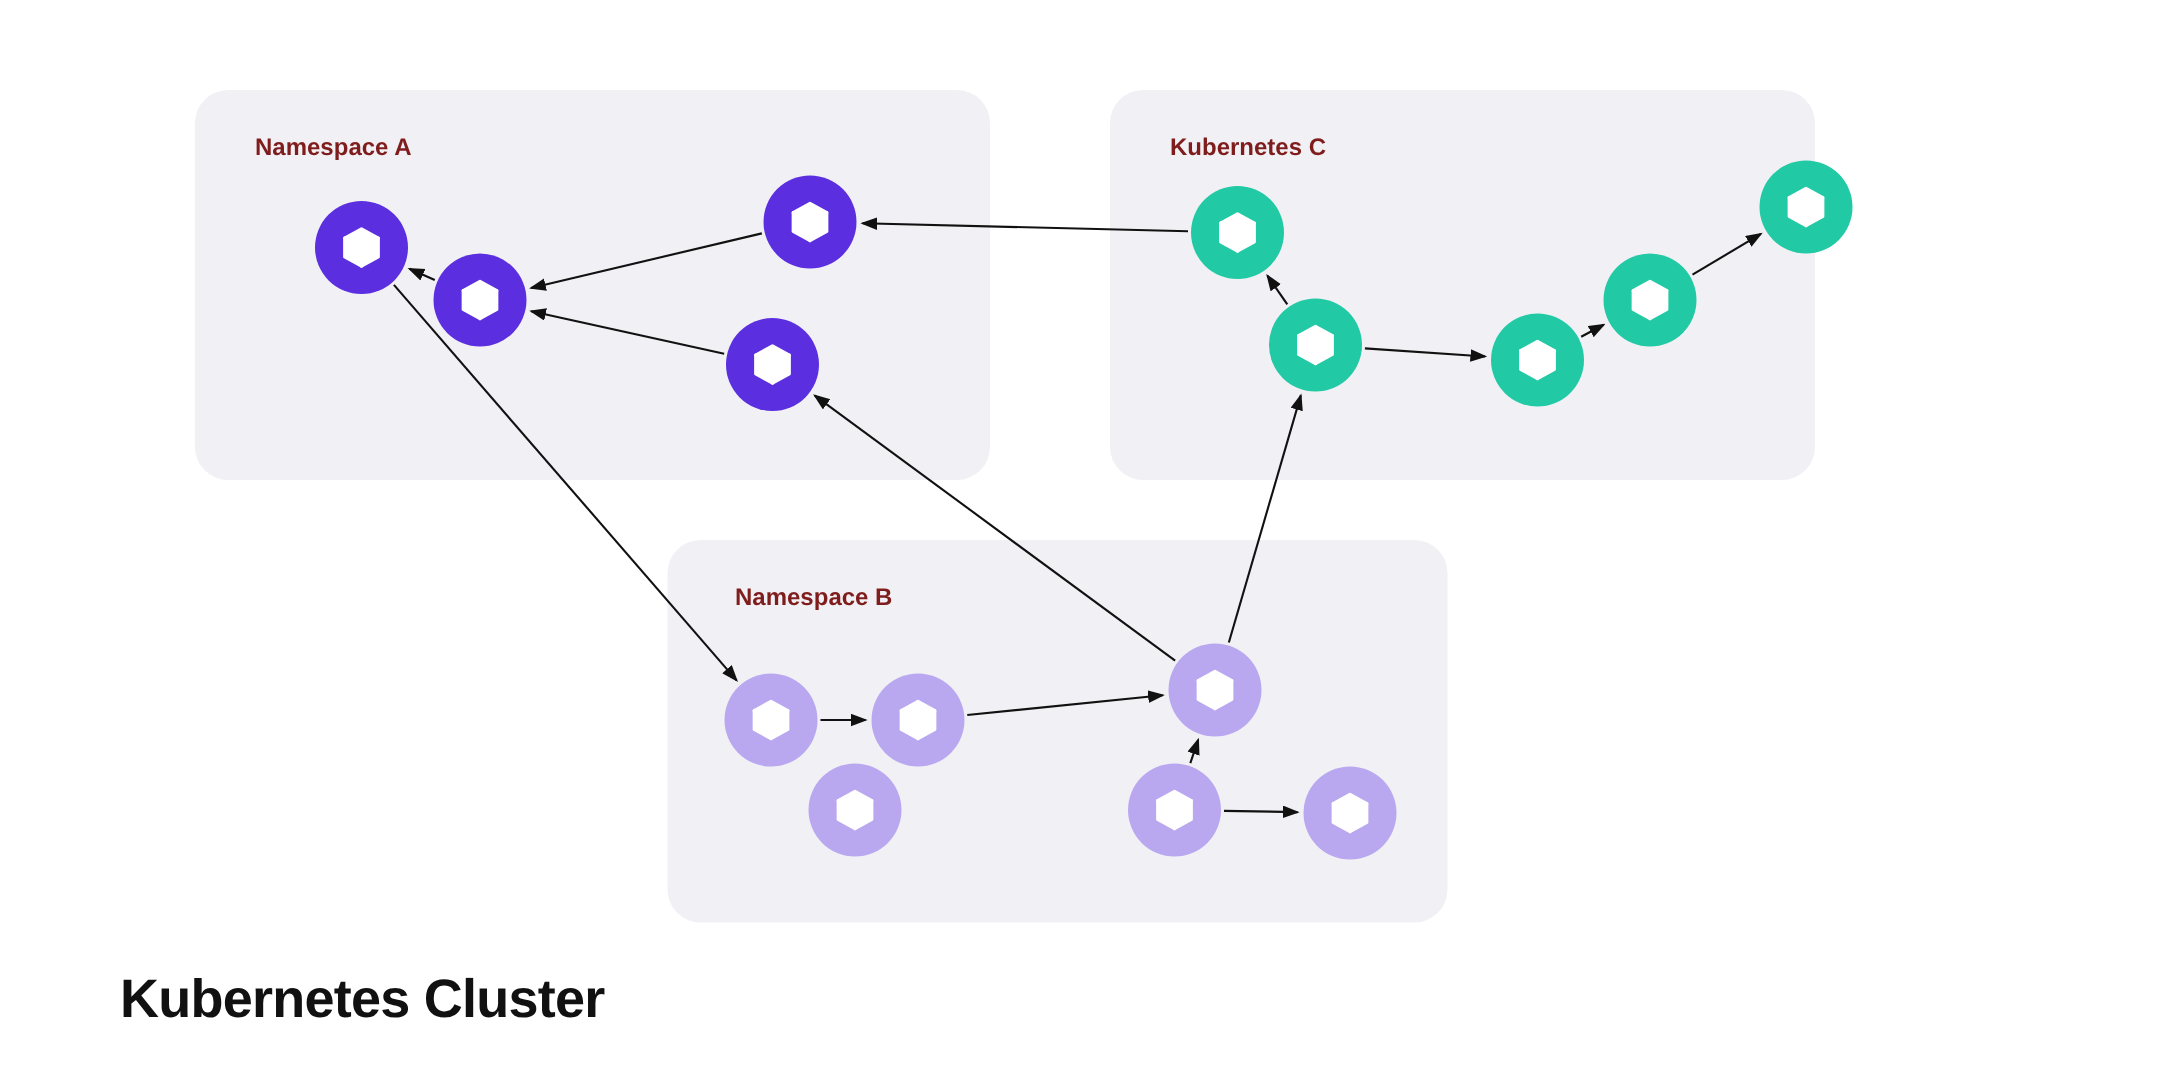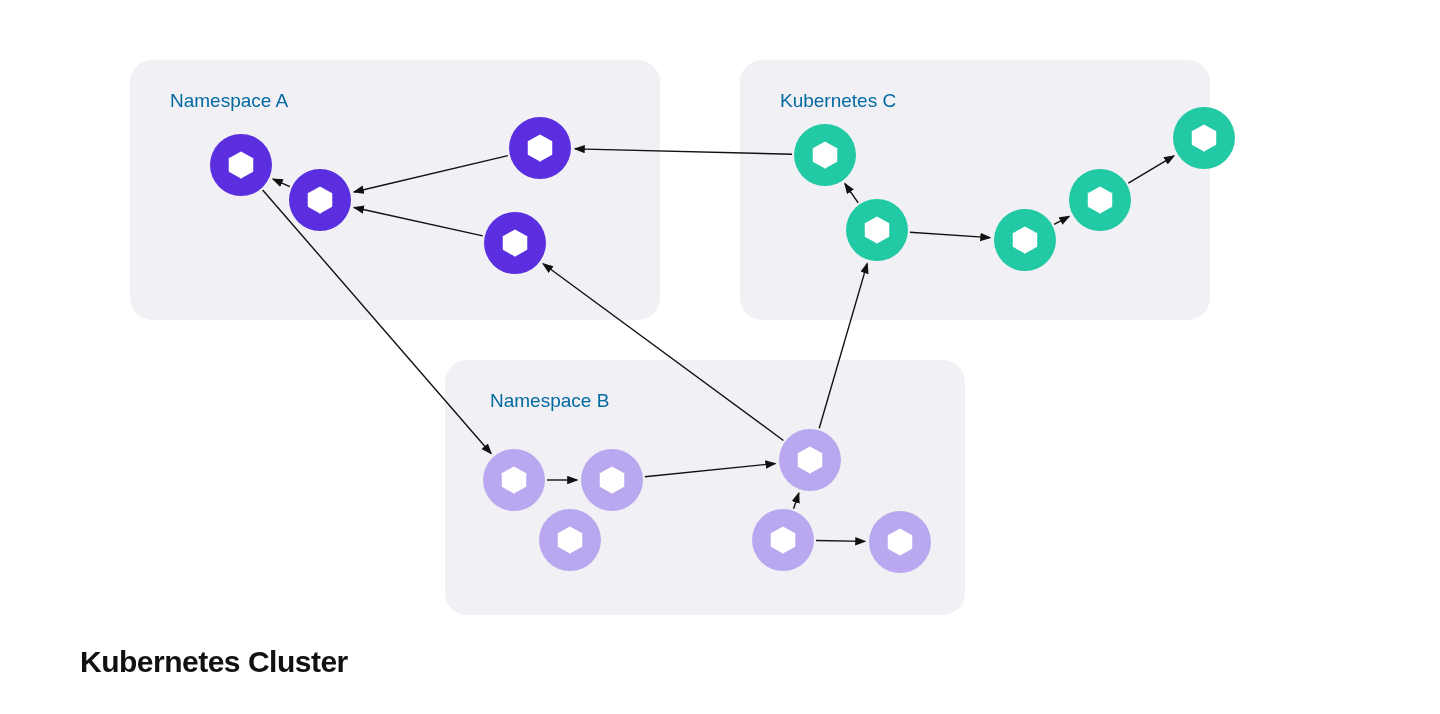--- a/index.html
+++ b/index.html
@@ -15,38 +15,38 @@
     position: absolute;
     inset: 0;
   }
   .ns-box {
     position: absolute;
     background: #f1f1f5;
     border-radius: 22px;
   }
   .ns-label {
     position: absolute;
-    font-weight: 400;
-    font-size: 19px;
-    color: #0369a1;
+    font-weight: 700;
+    font-size: 16px;
+    color: #7f1d1d;
   }
   .pod {
     position: absolute;
     width: 62px;
     height: 62px;
     border-radius: 50%;
     display: flex;
     align-items: center;
     justify-content: center;
   }
   .pod svg { width: 30px; height: 30px; }
   .cluster-title {
     position: absolute;
     font-weight: 800;
-    font-size: 30px;
+    font-size: 36px;
     color: #111;
     letter-spacing: -0.5px;
   }
   svg.arrows {
     position: absolute;
     inset: 0;
     width: 1440px;
     height: 714px;
     pointer-events: none;
   }

